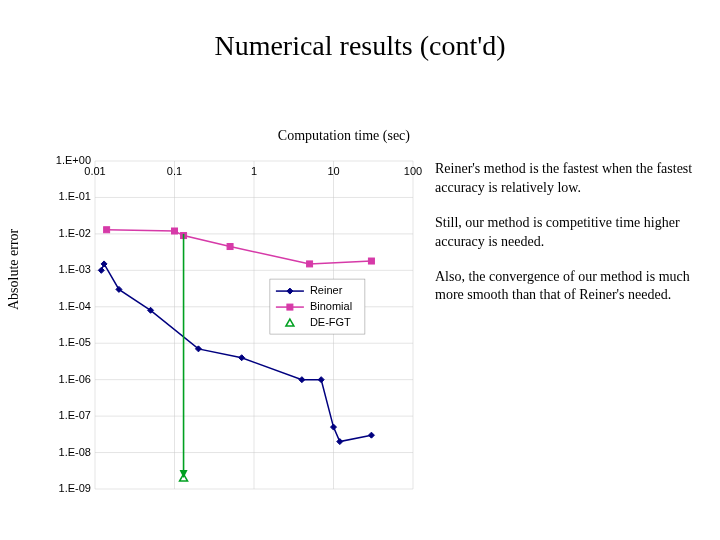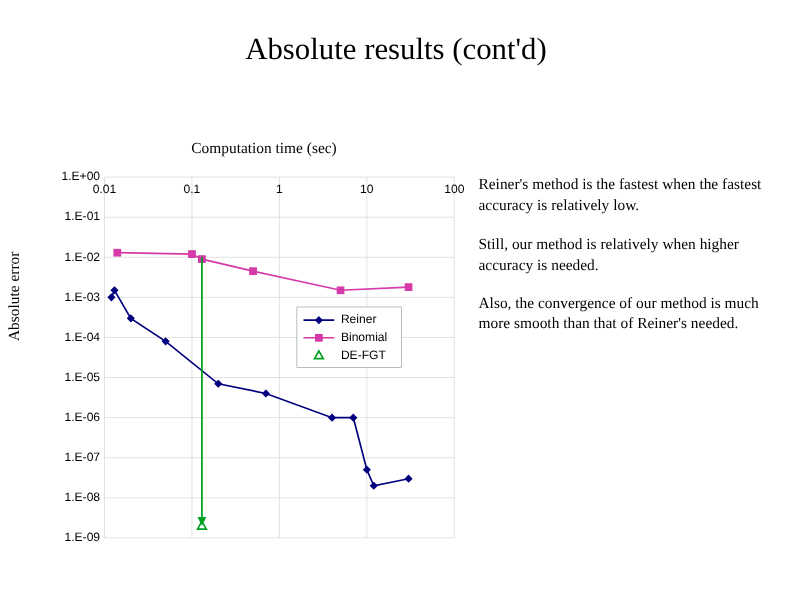--- a/index.html
+++ b/index.html
@@ -1,38 +1,38 @@
 <!DOCTYPE html>
 <html><head>
 <meta charset="utf-8">
 <style>
   html,body{margin:0;padding:0;width:720px;height:540px;background:#fff;font-family:"Times New Roman",Times,serif;color:#000}
   .slide{position:relative;width:720px;height:540px}
   .title{position:absolute;top:30px;left:0;width:720px;text-align:center;font-size:28px}
-  .xlabel{position:absolute;top:128px;left:70px;width:340px;text-align:center;font-size:14px}
+  .xlabel{position:absolute;top:128px;left:70px;width:340px;text-align:right;font-size:14px}
   .ylabel{position:absolute;left:6px;top:310px;font-size:14px;transform:rotate(-90deg);transform-origin:left top;white-space:nowrap}
   .chart{position:absolute;left:55px;top:155px;width:370px;height:340px}
   svg{display:block}
   .notes{position:absolute;left:435px;top:160px;width:280px;font-size:14px;line-height:1.35}
   .notes p{margin:0 0 16px 0}
   .tick-lbl{font:11px Arial,sans-serif;fill:#000}
   .legend-box{fill:#fff;stroke:#888;stroke-width:.5}
   .legend-text{font:11px Arial,sans-serif;fill:#000}
   .grid{stroke:#c9c9c9;stroke-width:.5}
   .s-reiner{stroke:#00007f;fill:none;stroke-width:1.5}
   .s-binom{stroke:#d63aa8;fill:none;stroke-width:1.5}
   .m-reiner{fill:#00007f;stroke:#00007f}
   .m-binom{fill:#d63aa8;stroke:#d63aa8}
   .m-defgt{stroke:#00a020;fill:none;stroke-width:1.5}
 </style>
 </head>
 <body>
 <div class="slide">
 
-  <div class="title">Absolute results (cont'd)</div>
+  <div class="title">Numerical results (cont'd)</div>
   <div class="xlabel">Computation time (sec)</div>
   <div class="ylabel">Absolute error</div>
 
   <div class="chart">
     <svg id="chart-svg" viewBox="0 0 370 340" width="370" height="340">
         <line x1="40" x2="358" y1="334" y2="334" class="grid"></line>
         <line x1="40" x2="358" y1="297.55555555555554" y2="297.55555555555554" class="grid"></line>
         <line x1="40" x2="358" y1="261.1111111111111" y2="261.1111111111111" class="grid"></line>
         <line x1="40" x2="358" y1="224.66666666666666" y2="224.66666666666666" class="grid"></line>
         <line x1="40" x2="358" y1="188.22222222222223" y2="188.22222222222223" class="grid"></line>
@@ -90,16 +90,16 @@
         <line x1="220.9" x2="248.9" y1="152.07999999999998" y2="152.07999999999998" class="s-binom"></line>
         <rect x="231.9" y="149.07999999999998" width="6" height="6" class="m-binom"></rect>
         <text x="254.9" y="155.07999999999998" class="legend-text">Binomial</text>
         <path d="M234.9 164.07999999999998 L238.9 171.07999999999998 L230.9 171.07999999999998 Z" class="m-defgt"></path>
         <text x="254.9" y="171.07999999999998" class="legend-text">DE-FGT</text>
       </svg>
   </div>
 
   <div class="notes">
     <p>Reiner's method is the fastest when the fastest accuracy is relatively low.</p>
-    <p>Still, our method is relatively when higher accuracy is needed.</p>
+    <p>Still, our method is competitive time higher accuracy is needed.</p>
     <p>Also, the convergence of our method is much more smooth than that of Reiner's needed.</p>
   </div>
 </div>
 
 </body></html>

